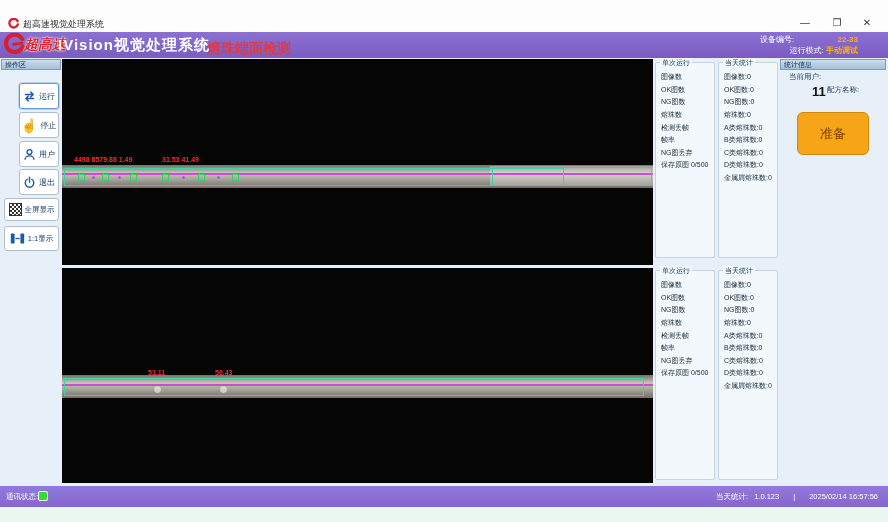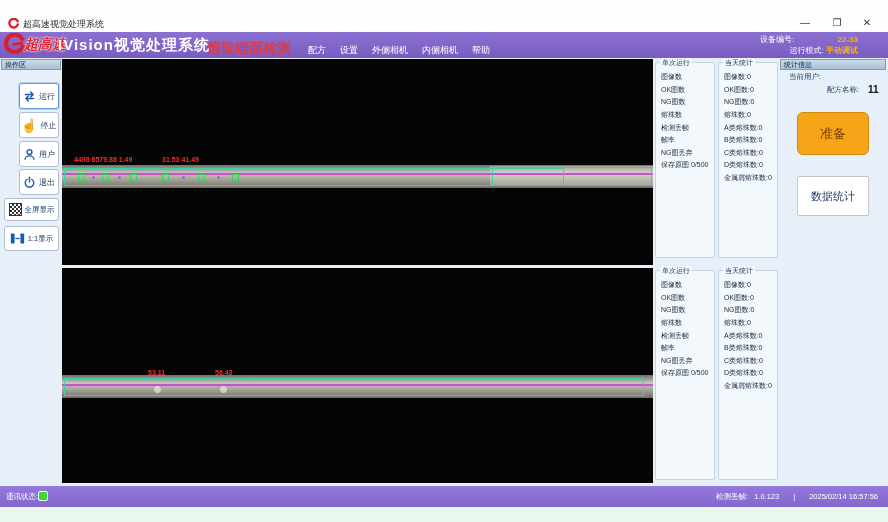--- a/index.html
+++ b/index.html
@@ -103,27 +103,20 @@
   </div>
 
   <div class="header">
     <svg class="emblem" width="22" height="22" viewBox="0 0 24 24">
       <path d="M21 6.5 A9.5 9.5 0 1 0 21.5 15" fill="none" stroke="#d81f2a" stroke-width="4.5" stroke-linecap="round"></path>
       <path d="M11.5 12.5 l9 -1.5" stroke="#d81f2a" stroke-width="3" stroke-linecap="round"></path>
     </svg>
     <span class="brand">超高速</span>
     <span class="app-title">IVision视觉处理系统</span>
     <span class="app-subtitle">熔珠端面检测</span>
-    <div class="menu">
-      <span class="menu-item">配方</span>
-      <span class="menu-item">设置</span>
-      <span class="menu-item">外侧相机</span>
-      <span class="menu-item">内侧相机</span>
-      <span class="menu-item">帮助</span>
-    </div>
     <div class="devinfo">
       <div><span class="lbl">设备编号:</span>
            <span class="val" style="color:#FFB300;padding-left:41px;">22-33</span></div>
       <div><span class="lbl">运行模式:</span>
            <span class="val" style="color:#FFB300;">手动调试</span></div>
     </div>
   </div>
 
   <div class="main">
 
@@ -254,30 +247,29 @@
         <div class="row">B类熔珠数:0</div>
         <div class="row">C类熔珠数:0</div>
         <div class="row">D类熔珠数:0</div>
         <div class="row">金属屑熔珠数:0</div>
       </div>
     </div>
 
     <div class="bar-hdr" style="left:780px;top:1px;width:106px;">统计信息</div>
     <span class="info-lbl" style="left:789px;top:14px;">当前用户:</span>
     <span class="info-lbl" style="left:827px;top:27px;">配方名称:</span>
-    <span class="info-lbl" style="left:868px;top:26px;font-weight:bold;font-size:10px;color:#111;">11</span>
+    <span class="info-lbl" style="left:812px;top:26px;font-weight:bold;font-size:13px;color:#111;">11</span>
     <div class="btn-prepare">准备</div>
-    <div class="btn-datastat">数据统计</div>
   </div>
 
   <div class="statusbar">
     <span class="comm">通讯状态:</span>
     <span class="led" style="background: rgb(57, 216, 57);"></span>
     <div class="sb-right">
-      <span>检测丢帧:</span>
+      <span>当天统计:</span>
       <span>1.0.123</span>
       <span style="margin:0 8px;">|</span>
       <span>2025/02/14 16:57:56</span>
     </div>
   </div>
   <div class="below"></div>
 
 </div>
 
 </body></html>

